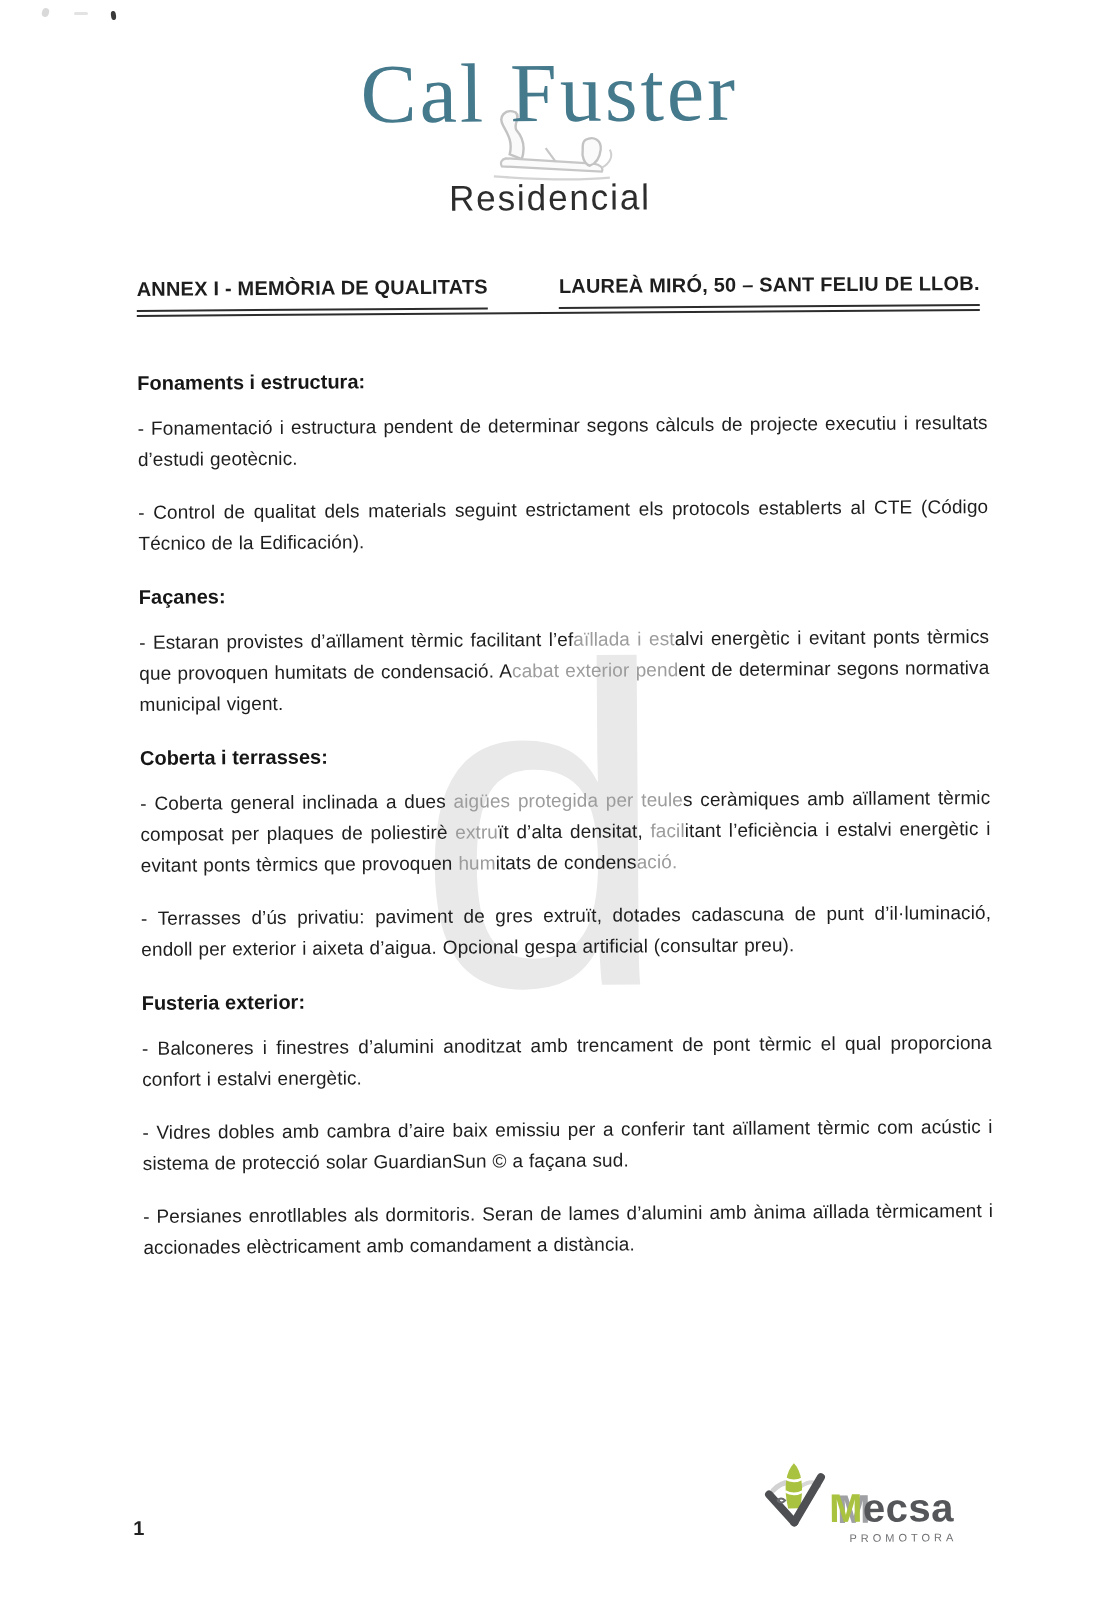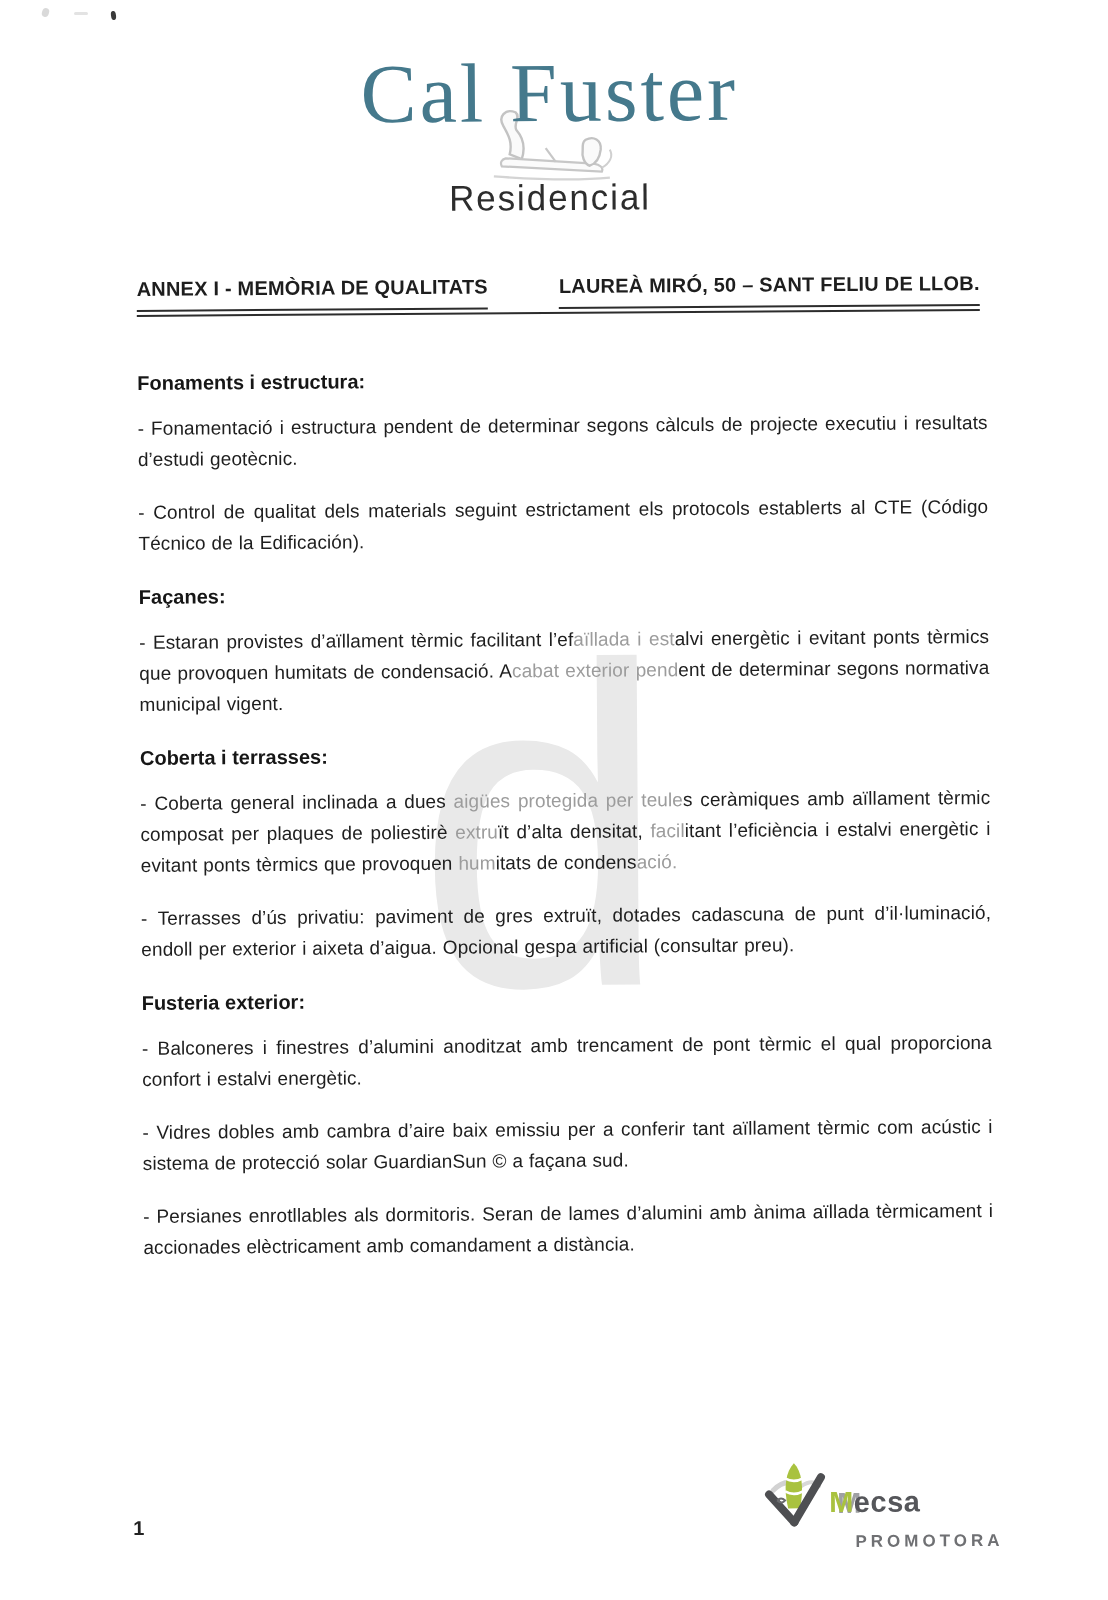--- a/index.html
+++ b/index.html
@@ -49,25 +49,25 @@
   .doc-body h2{font-size:20px;line-height:24px;margin:0 0 18px 0;font-weight:bold;color:#161616;}
   .doc-body p{font-size:19px;line-height:31px;margin:0 0 22px 0;text-align:justify;
               letter-spacing:.1px;word-spacing:.5px;}
   .doc-body p:last-child{margin-bottom:0;}
   .faded{color:var(--faded-text);}
 
   
   .page-number{position:absolute;left:128px;top:1514px;font-size:20px;font-weight:bold;color:#222;}
   .mecsa{position:absolute;left:758px;top:1462px;width:200px;height:100px;}
   .mecsa-icon{position:absolute;left:0;top:0;}
-  .mecsa-word{position:absolute;left:66px;top:26px;font-size:29px;font-weight:bold;
+  .mecsa-word{position:absolute;left:66px;top:26px;font-size:40px;font-weight:bold;
               letter-spacing:.5px;color:var(--mecsa-gray);white-space:nowrap;}
   .mecsa-word .m{color:var(--mecsa-green);text-shadow:8px 1px 0 #9fa0a3;}
-  .mecsa-tagline{position:absolute;left:92px;top:72px;font-size:17px;letter-spacing:4px;
-                 color:#6f7073;font-weight:bold;}
+  .mecsa-tagline{position:absolute;left:86px;top:72px;font-size:11px;letter-spacing:4px;
+                 color:#6f7073;font-weight:normal;}
 </style>
 </head>
 <body>
 
 <div class="sheet">
   <div class="speck1"></div>
   <div class="speck2"></div>
   <div class="speck3"></div>
 
   <div class="tilt">

